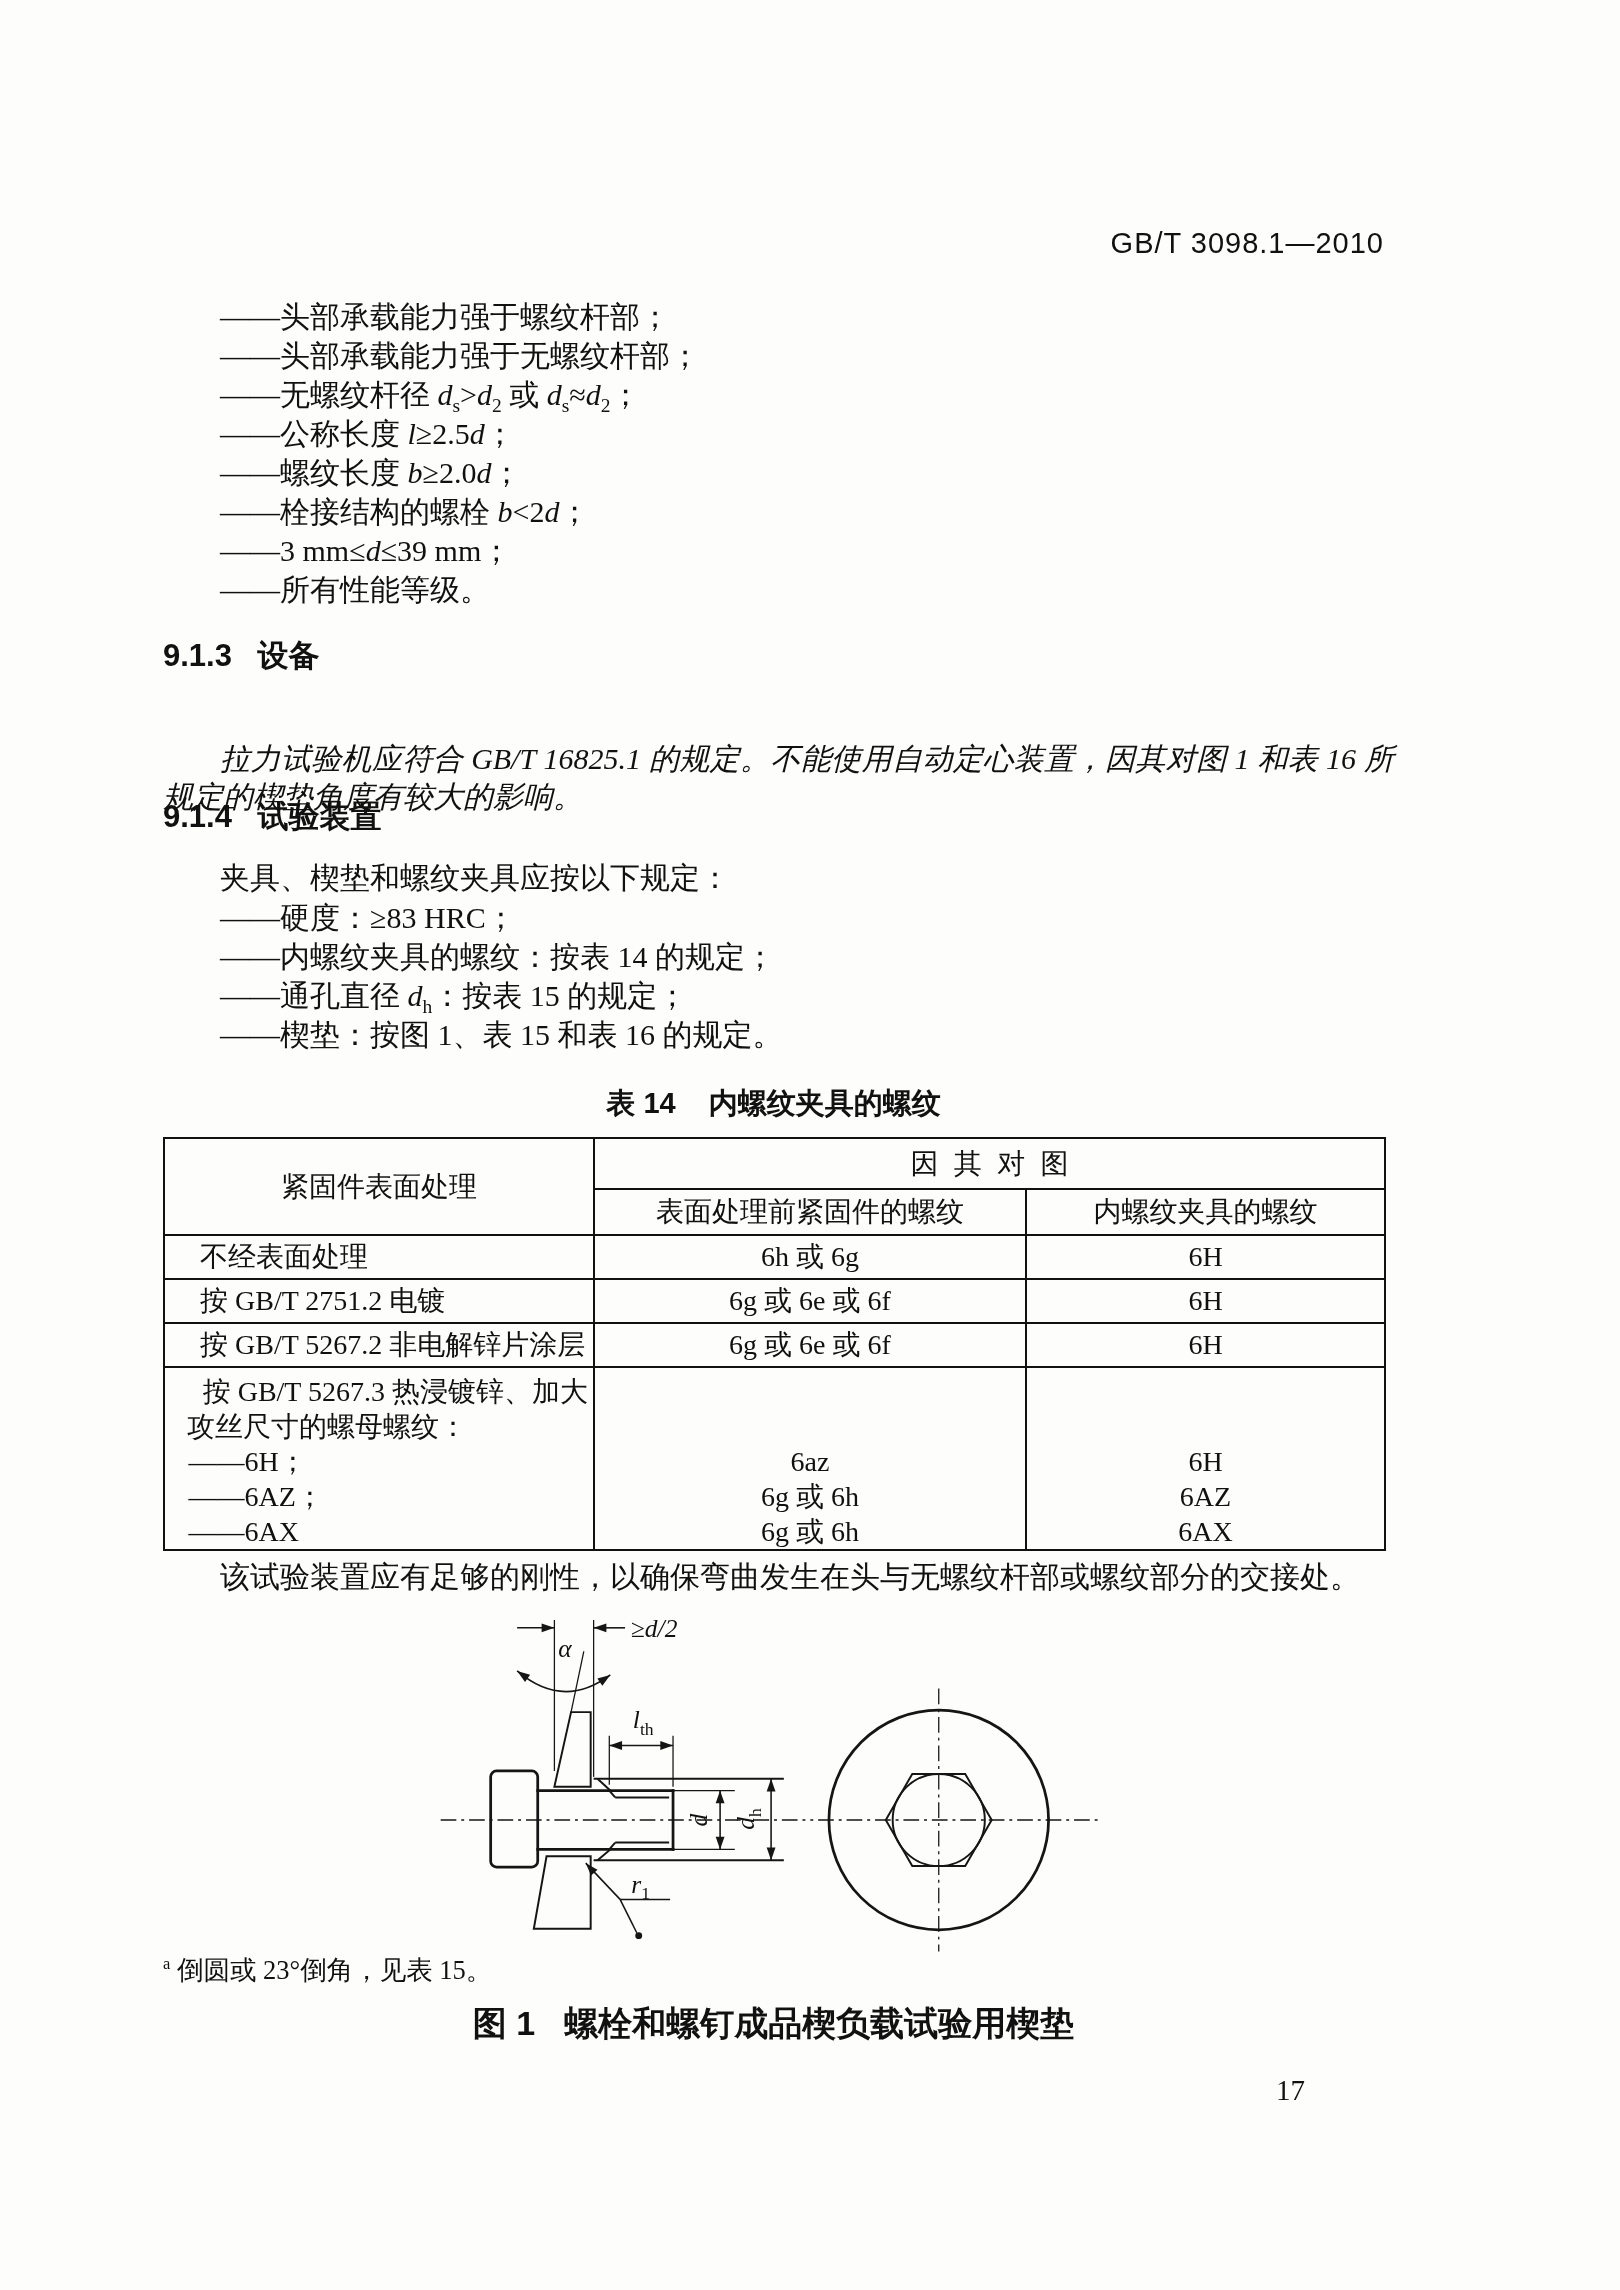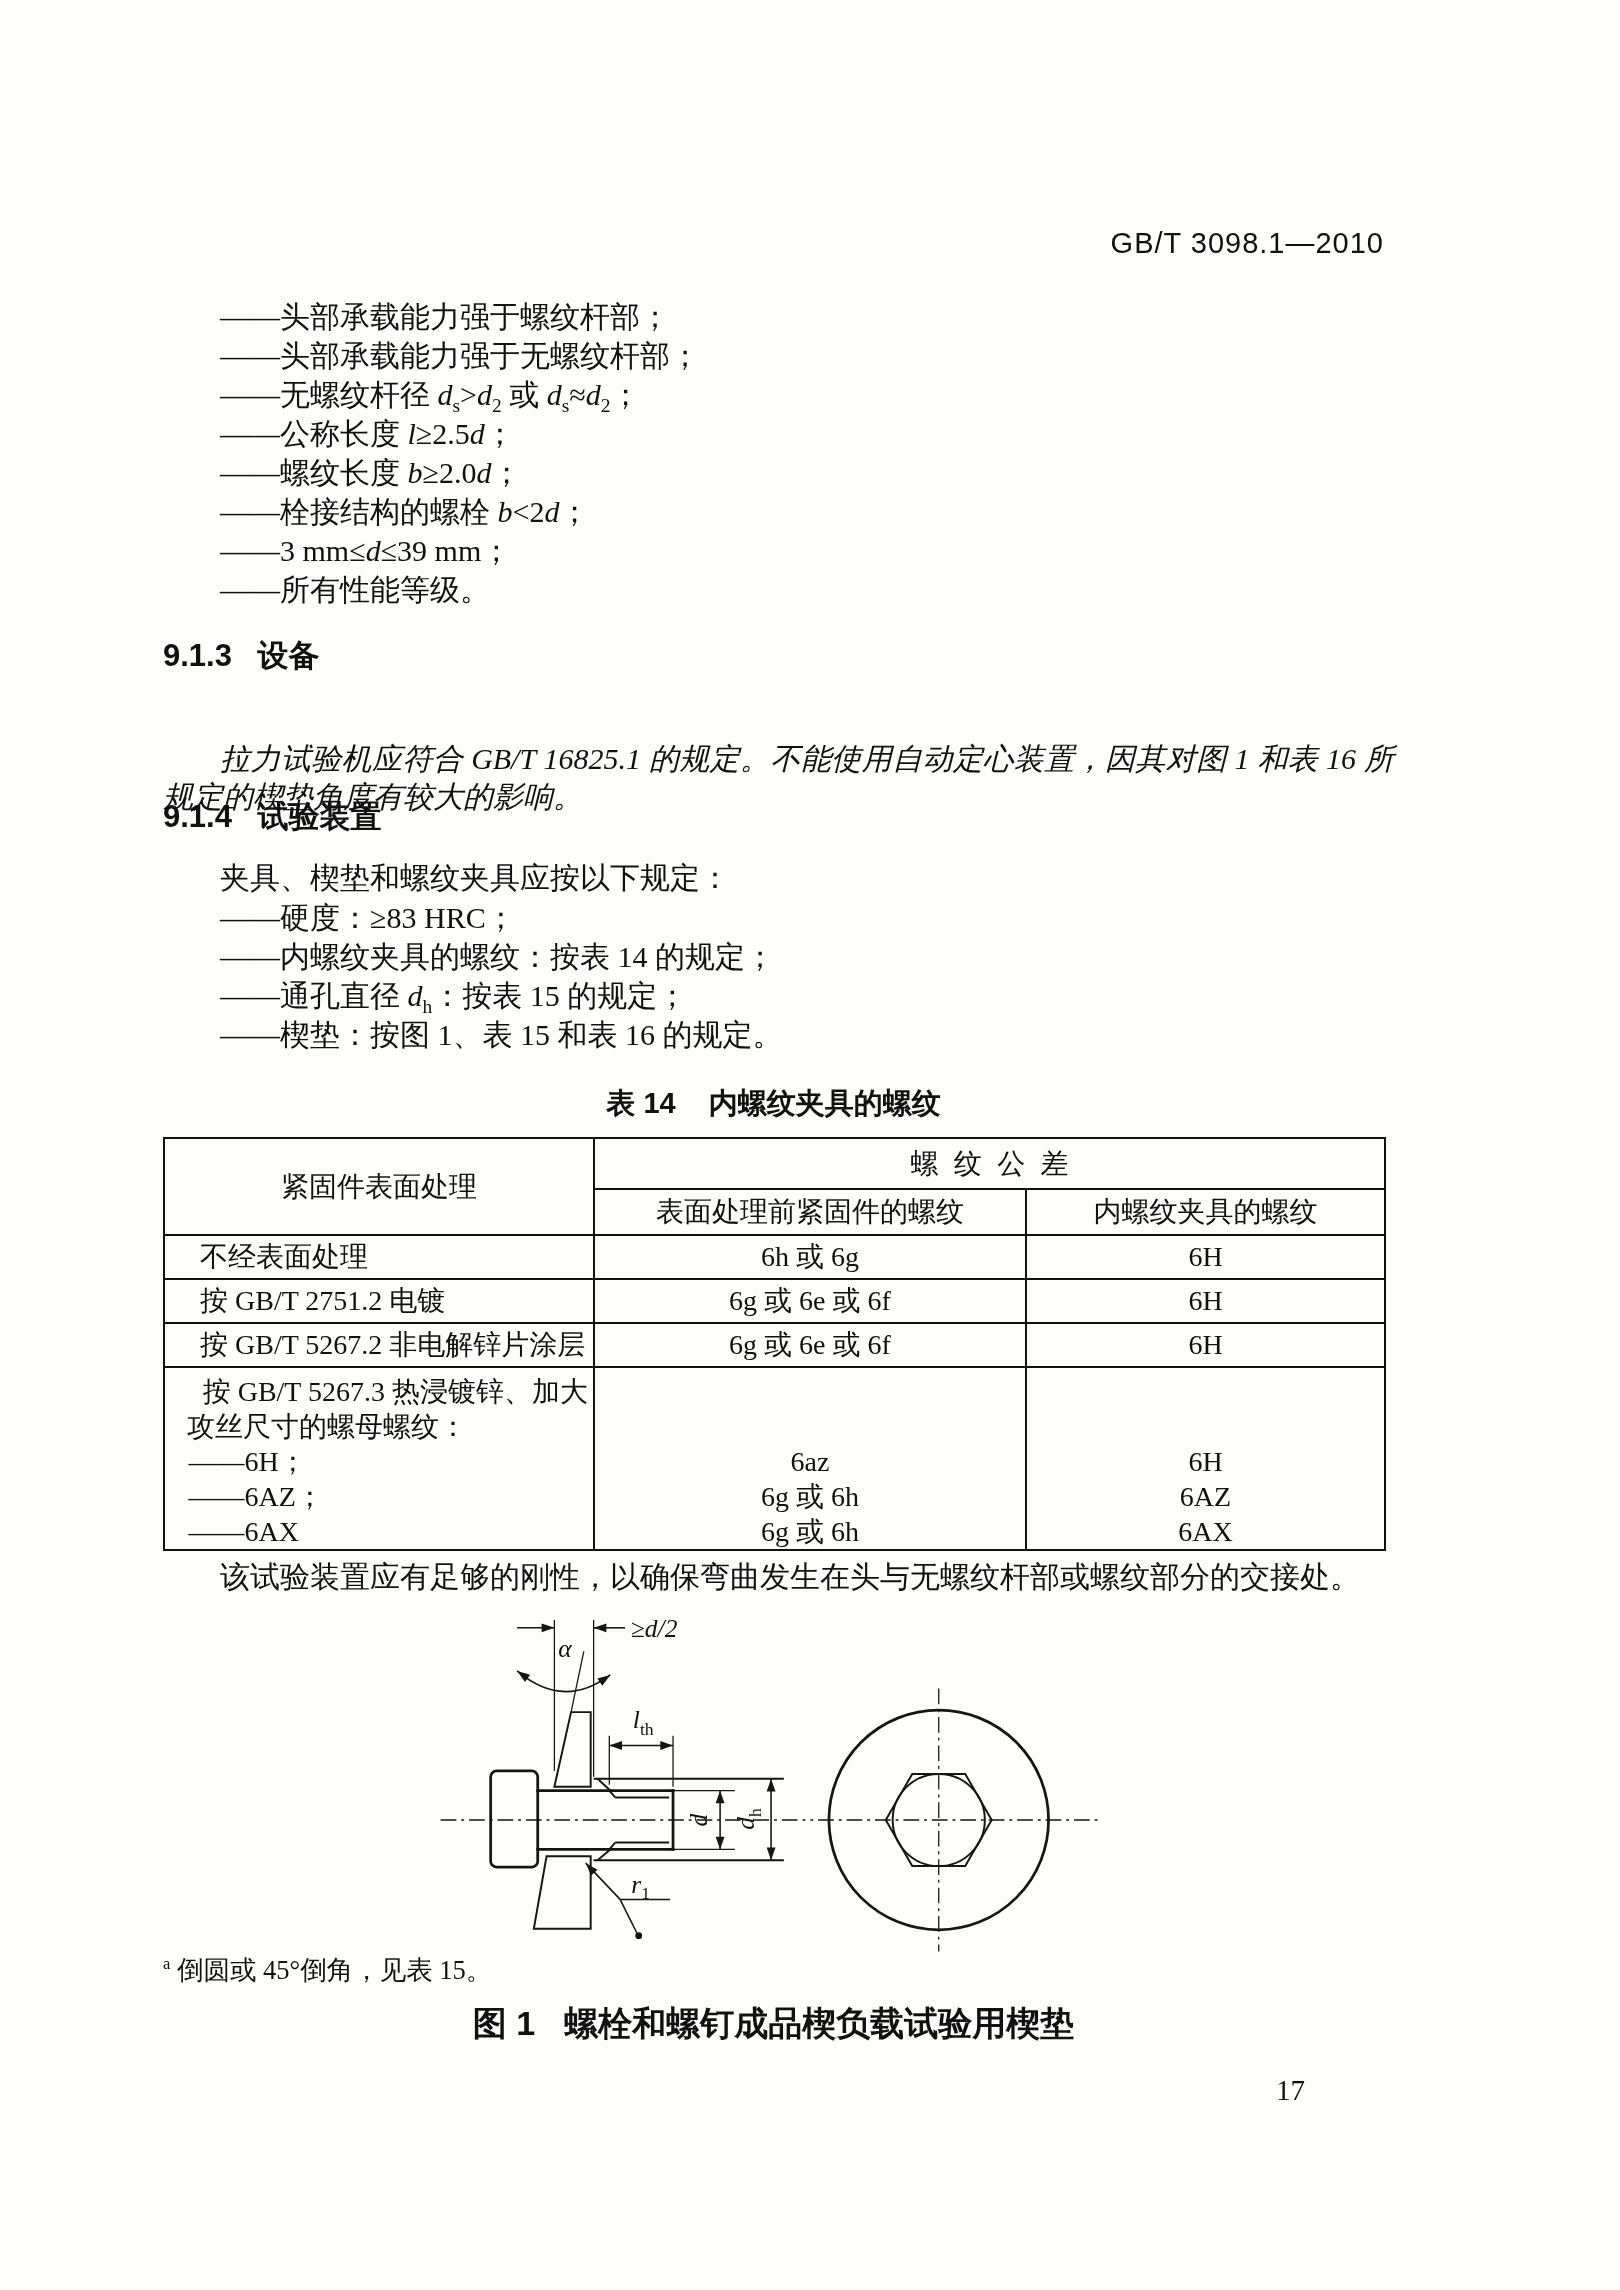--- a/index.html
+++ b/index.html
@@ -137,21 +137,21 @@
   <div class="abs" id="table14-wrap">
     <table class="t14">
       <colgroup>
           <col style="width:430px">
           <col style="width:432px">
           <col style="width:359px">
         </colgroup>
       <thead>
         <tr>
           <th class="rowspan2" rowspan="2">紧固件表面处理</th>
-          <th class="group" colspan="2">螺纹公差</th>
+          <th class="group" colspan="2">因其对图</th>
         </tr>
         <tr class="subhead">
           <th>表面处理前紧固件的螺纹</th>
           <th>内螺纹夹具的螺纹</th>
         </tr>
       </thead>
       <tbody id="t14-body">
           <tr>
             <td class="c1">不经表面处理</td>
             <td class="cc">6h 或 6g</td>
@@ -289,21 +289,21 @@
       <line class="cl" x1="505" y1="212" x2="795" y2="212"></line>
       <line class="cl" x1="628" y1="78" x2="628" y2="346"></line>
       <circle class="obj" cx="628" cy="212" r="112"></circle>
       <polygon class="obj2" points="574,212 601,165 655,165 682,212 655,259 601,259" fill="#fdfdfb" fill-opacity="0"></polygon>
       <circle class="obj2" cx="628" cy="212" r="47"></circle>
     </g>
   </svg>
 
   <div class="abs fig-footnote">
     <sup>a</sup>
-    <span>倒圆或 45°倒角，见表 15。</span>
+    <span>倒圆或 23°倒角，见表 15。</span>
   </div>
 
   <div class="abs fig-caption">
     <span class="cap-label">图 1</span><span class="cap-title">螺栓和螺钉成品楔负载试验用楔垫</span>
   </div>
 
   <div class="abs page-number">17</div>
 
 </div>
 

